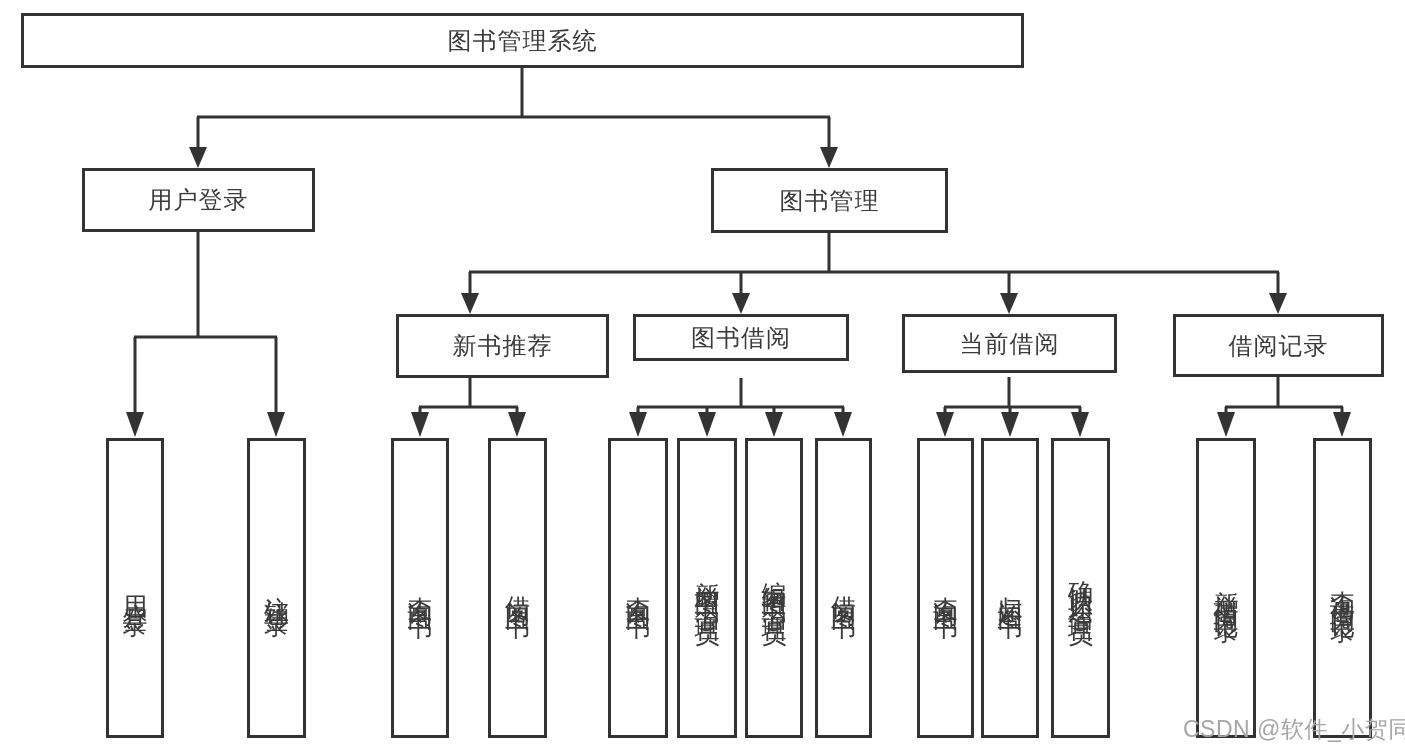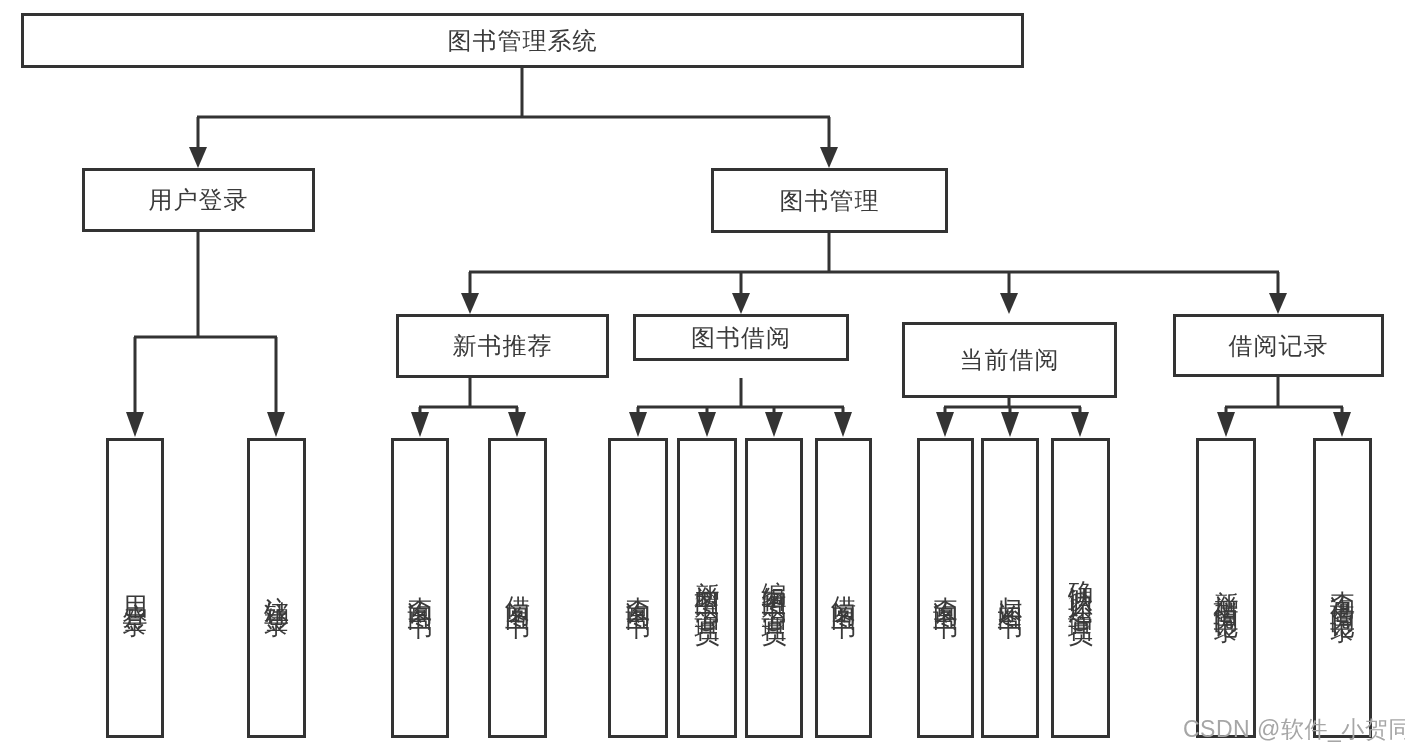--- a/index.html
+++ b/index.html
@@ -21,21 +21,21 @@
     font-size:24px;
     letter-spacing:1px;
     white-space:nowrap;
   }
   
   .root      {left:21px;  top:13px;  width:1003px; height:55px;}
   .n-login   {left:82px;  top:168px; width:233px;  height:64px;}
   .n-bookmgr {left:711px; top:168px; width:237px;  height:65px;}
   .n-newbook {left:364px; top:314px; width:213px;  height:64px;margin-left:32px;}
   .n-borrow  {left:633px; top:314px; width:216px;  height:47px;}
-  .n-current {left:902px; top:322px; width:215px;  height:76px;text-align:center;}
+  .n-current {left:902px; top:314px; width:215px;  height:59px;text-align:center;}
   .n-records {left:1173px;top:314px; width:211px;  height:63px;}
   
   .leaf{
     top:438px;height:300px;
     writing-mode:vertical-rl;
     text-orientation:mixed;
     font-size:25px;
     letter-spacing:6px;
     line-height:1;
     white-space:normal;

